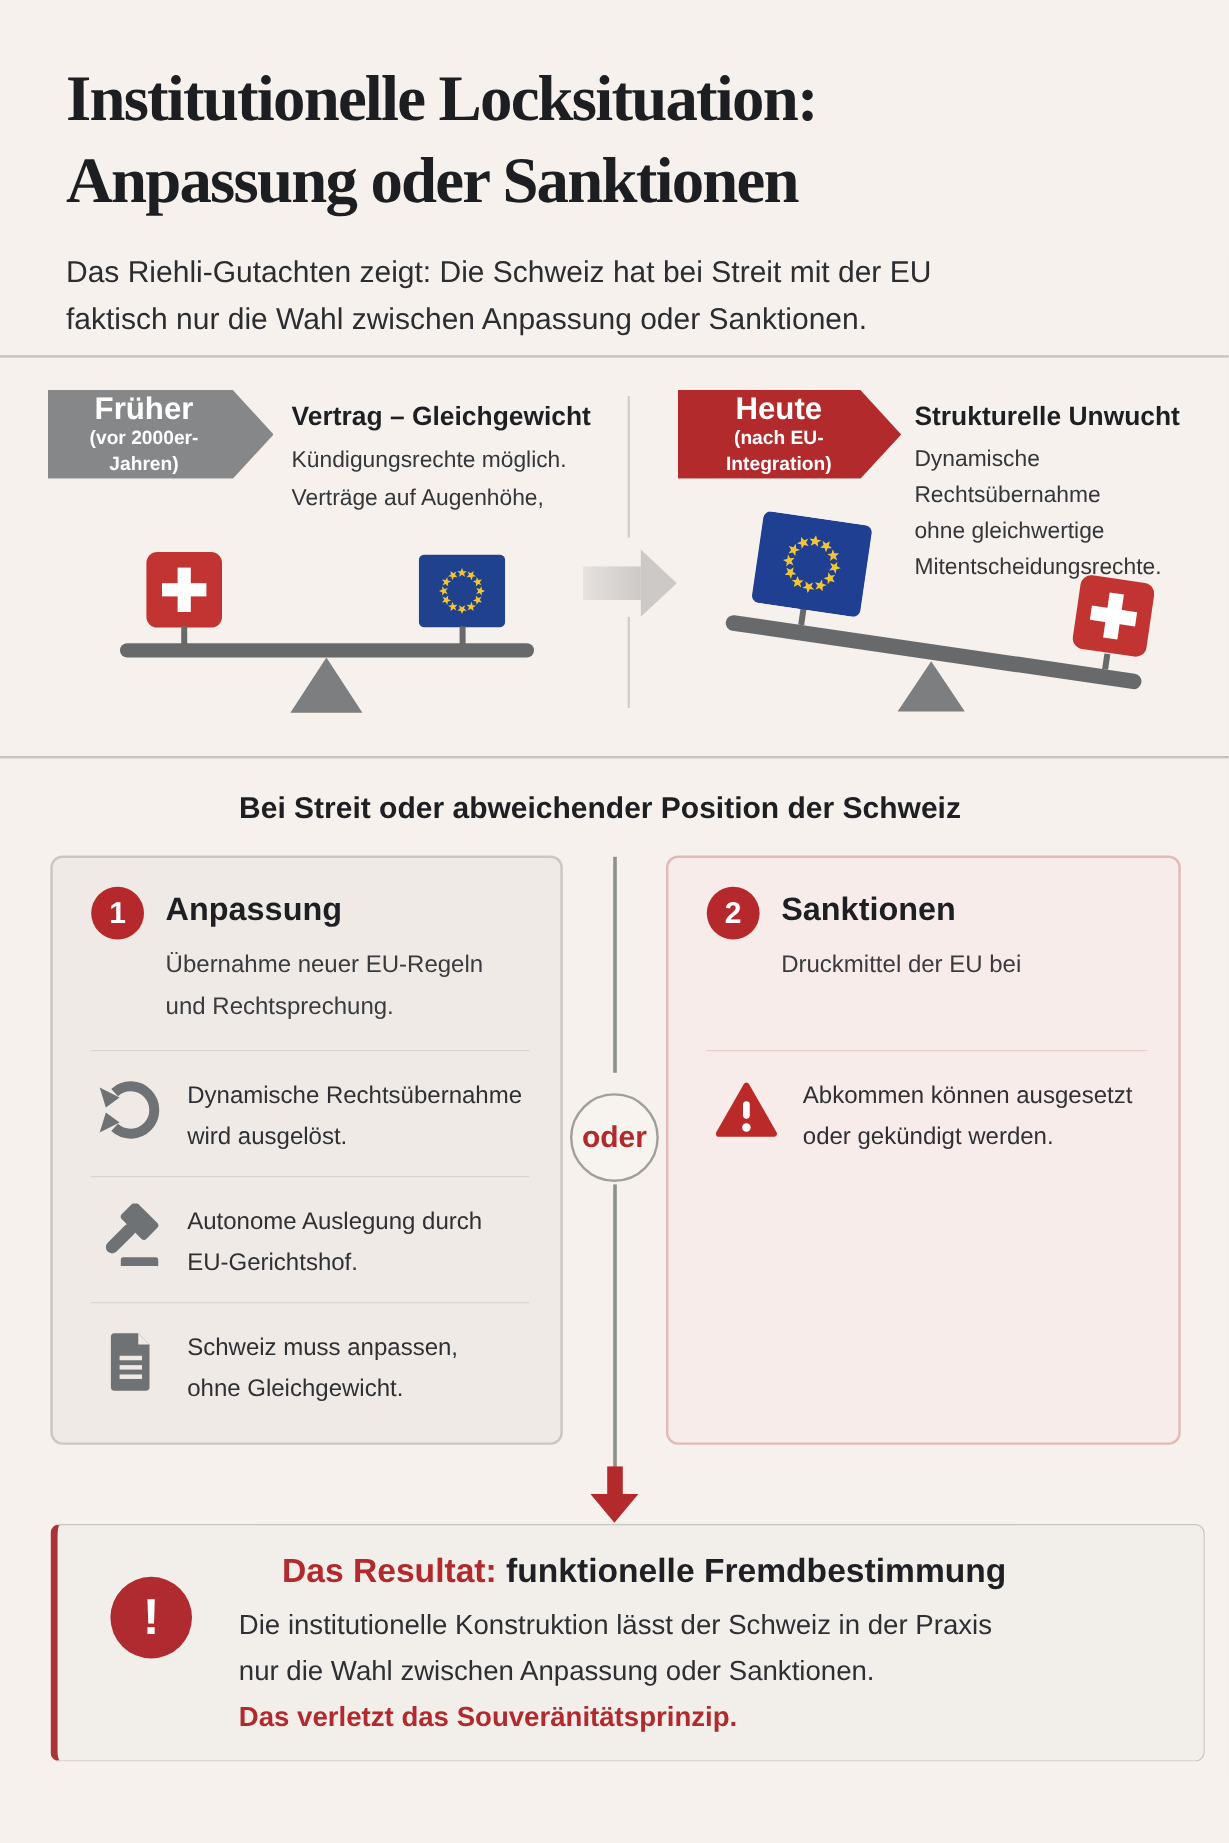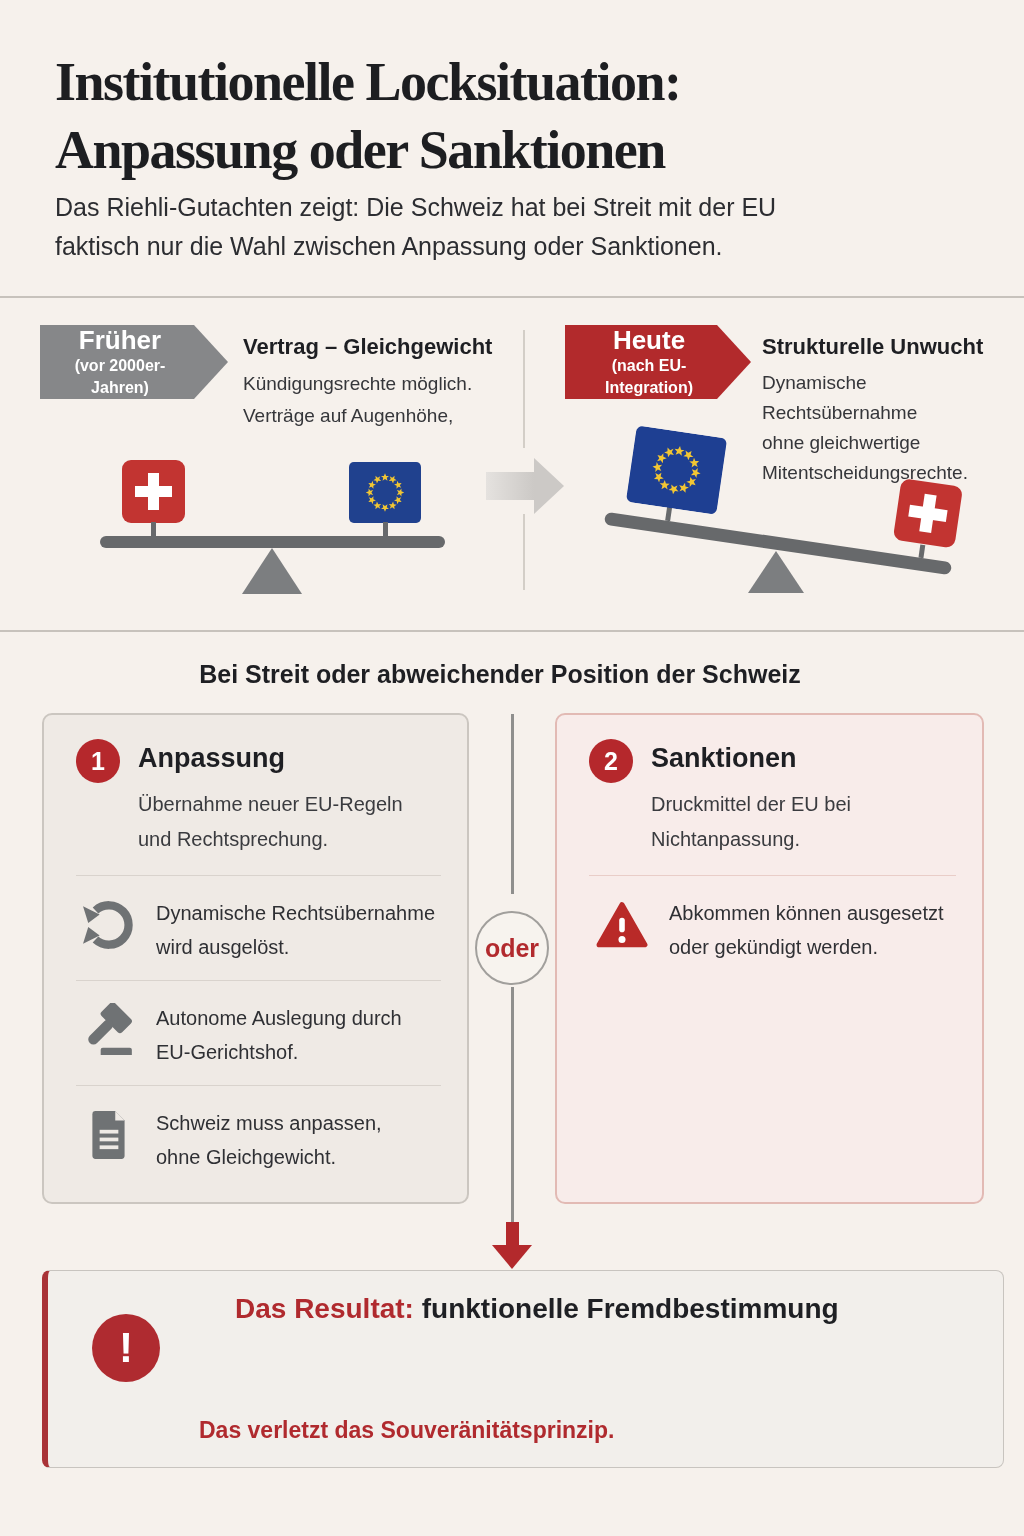--- a/index.html
+++ b/index.html
@@ -92,21 +92,21 @@
 </head>
 <body>
 
 <div class="page">
 
   <div class="abs" style="left:55px; top:48px; width:920px;">
     <div class="title">
       <div>Institutionelle Locksituation:</div>
       <div>Anpassung oder Sanktionen</div>
     </div>
-    <div class="subtitle" style="margin-top:4px;">
+    <div class="subtitle" style="margin-top:24px;">
       <div>Das Riehli-Gutachten zeigt: Die Schweiz hat bei Streit mit der EU</div>
       <div>faktisch nur die Wahl zwischen Anpassung oder Sanktionen.</div>
     </div>
   </div>
 
   <div class="abs hline" style="left:0; top:296px; width:1024px;"></div>
 
   <div class="abs vline" style="left:523px; top:330px; height:118px;"></div>
   <div class="abs vline" style="left:523px; top:514px; height:76px;"></div>
 
@@ -259,21 +259,20 @@
   </div>
   <div class="abs connector-line" style="left:511px; top:987px; height:237px;"></div>
   <div class="abs down-shaft" style="left:506px; top:1222px; height:26px;"></div>
   <div class="abs down-head" style="left:492px; top:1245px;"></div>
 
   <div class="abs card alert" style="left:555px; top:713px; width:429px; height:491px;">
     <div class="abs numcircle" style="left:32px; top:24px;">2</div>
     <div class="abs card-title" style="left:94px; top:28px;">Sanktionen</div>
     <div class="abs card-desc" style="left:94px; top:72px;">
       <div>Druckmittel der EU bei</div>
-      <div>Nichtanpassung.</div>
     </div>
     <div class="items">
       <div class="item">
         <span class="item-icon">
           <svg width="54" height="54" viewBox="0 0 52 52">
             <path d="M26 6.5 L48 45 H4 Z" fill="#b92a28" stroke="#b92a28" stroke-width="5" stroke-linejoin="round"></path>
             <rect x="23.3" y="19" width="5.4" height="14" rx="2.7" fill="#fff"></rect>
             <circle cx="26" cy="40" r="3.4" fill="#fff"></circle>
           </svg>
         </span>
@@ -283,16 +282,20 @@
         </div>
       </div>
     </div>
   </div>
 
   <div class="abs result-box" style="left:42px; top:1270px; width:962px; height:198px;">
     <div class="abs result-icon" style="left:44px; top:43px;">!</div>
     <div class="abs result-title" style="left:151px; top:22px;">
       <span class="hl">Das Resultat:</span><span> funktionelle Fremdbestimmung</span>
     </div>
+    <div class="abs result-body" style="left:151px; top:64px;">
+      <div>Die institutionelle Konstruktion lässt der Schweiz in der Praxis</div>
+      <div>nur die Wahl zwischen Anpassung oder Sanktionen.</div>
+    </div>
     <div class="abs result-emph" style="left:151px; top:146px;">Das verletzt das Souveränitätsprinzip.</div>
   </div>
 
 </div>
 
 </body></html>

